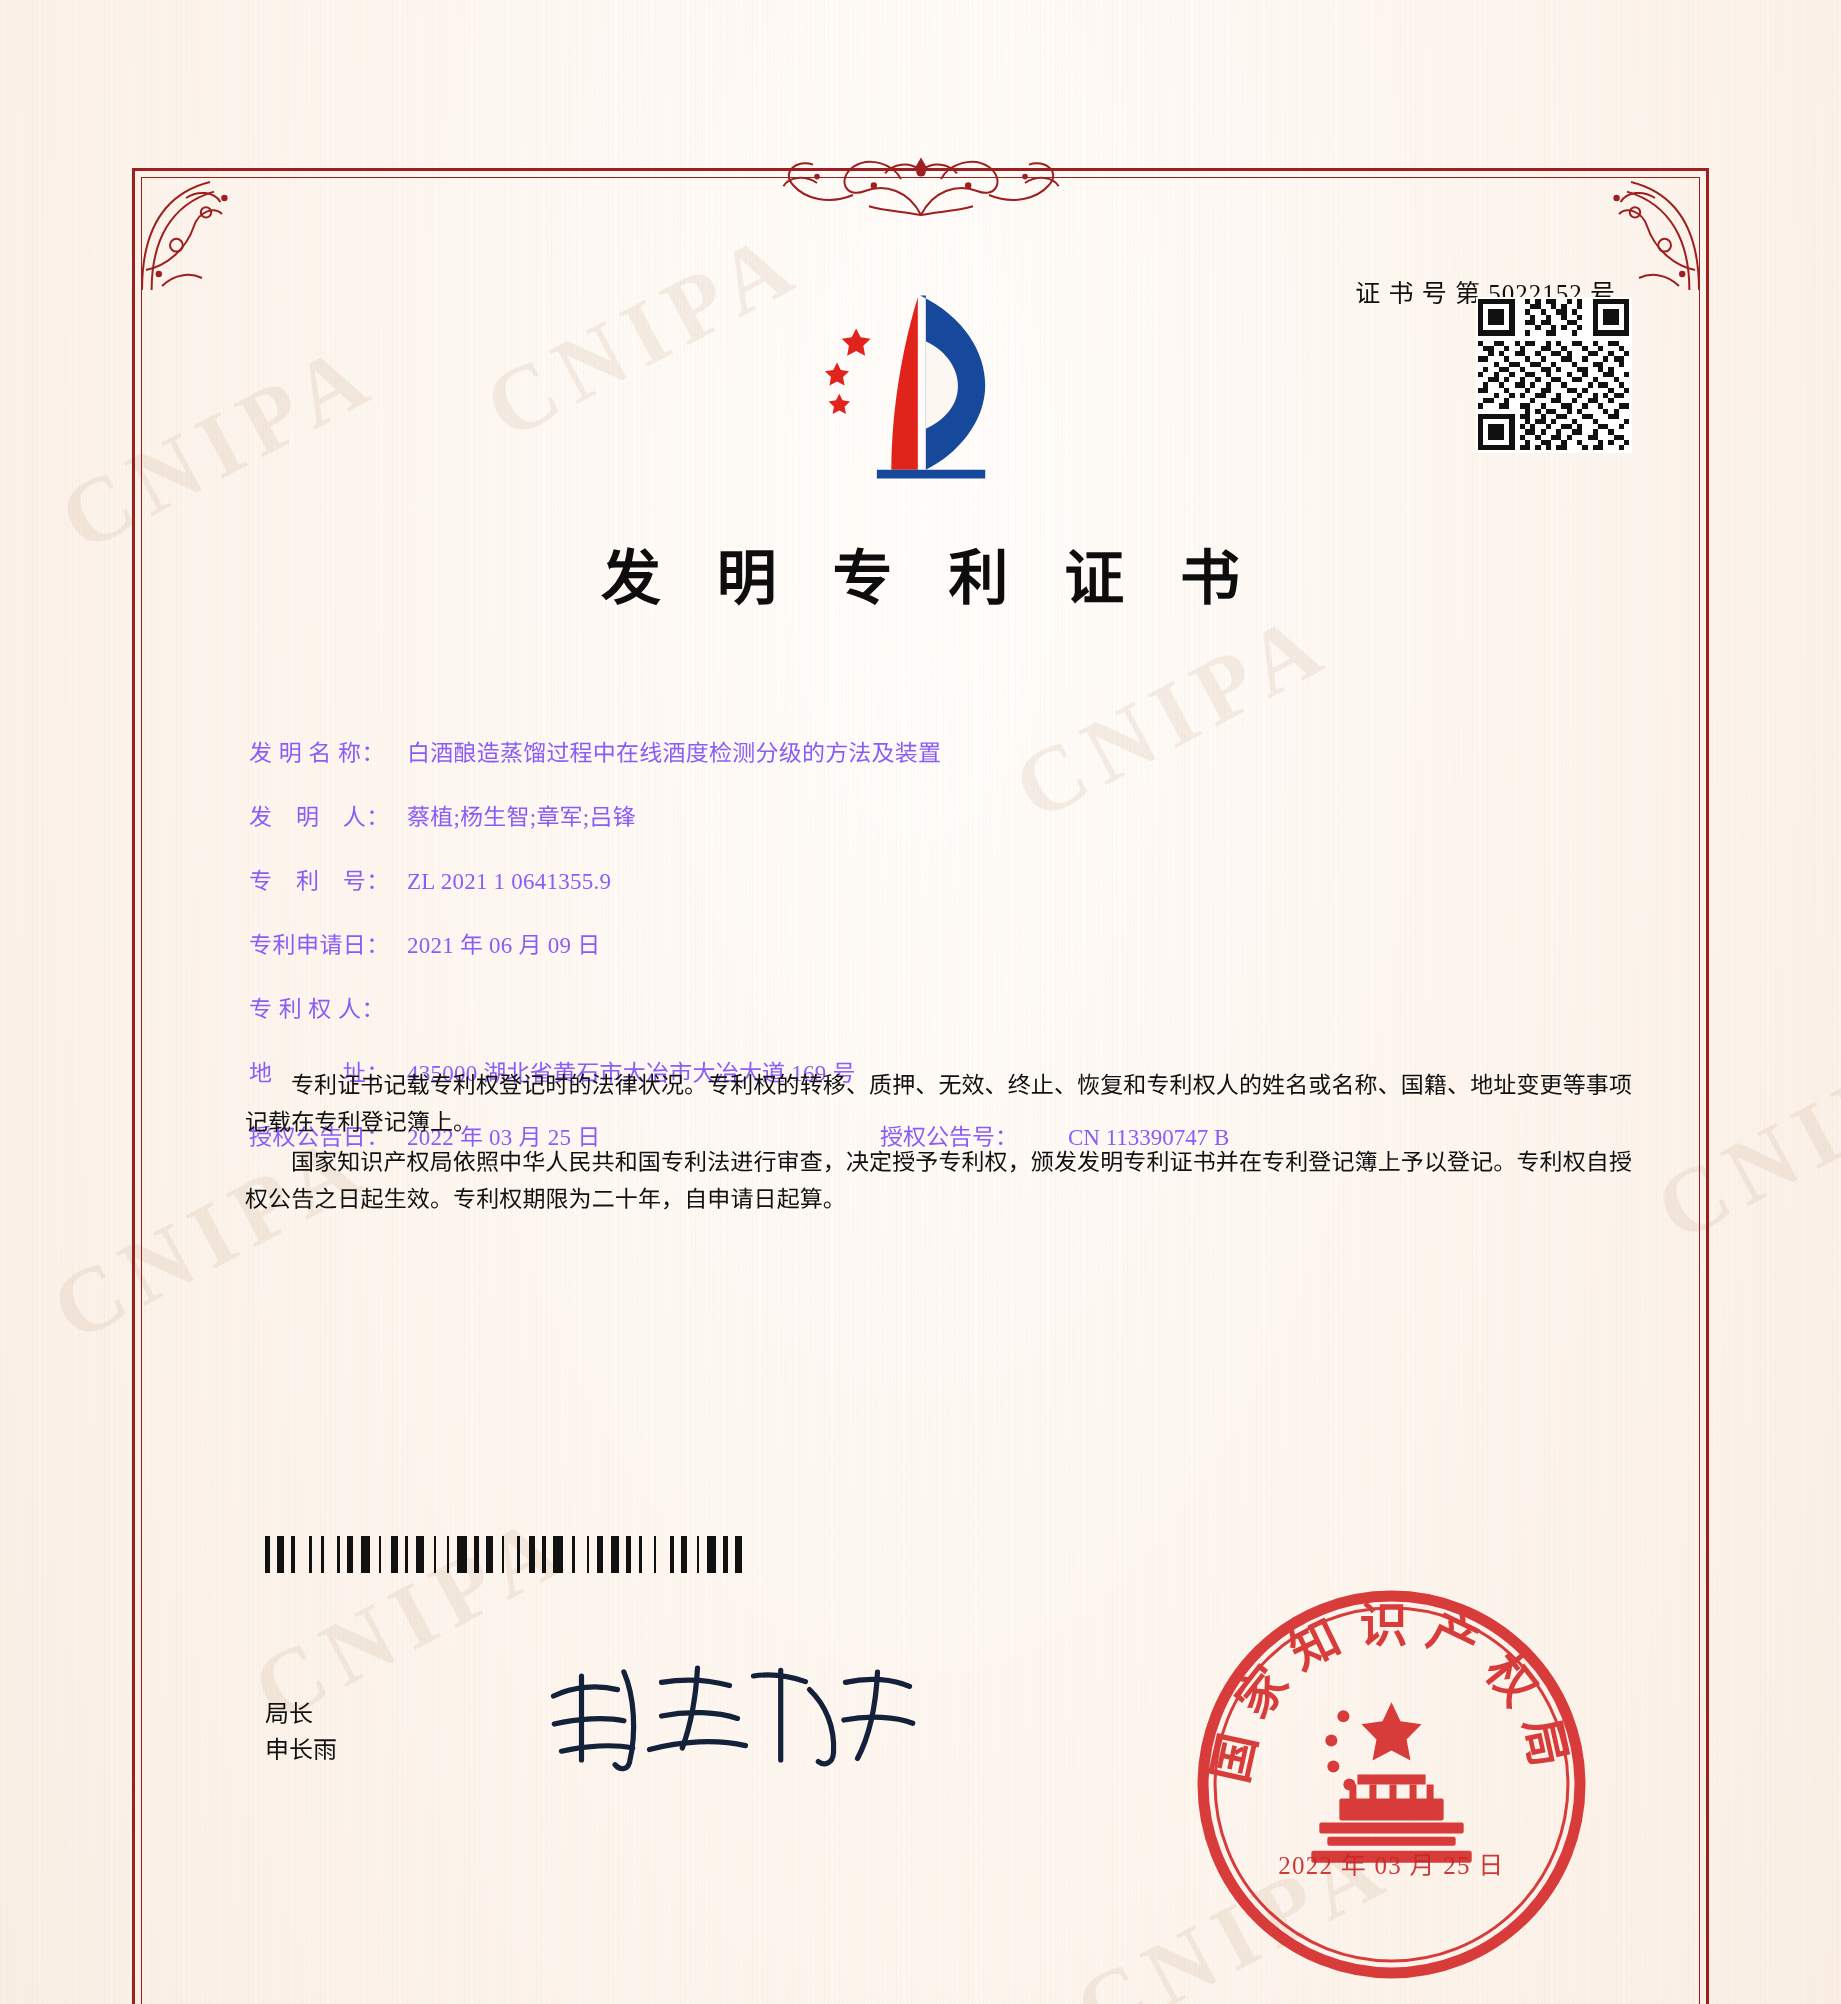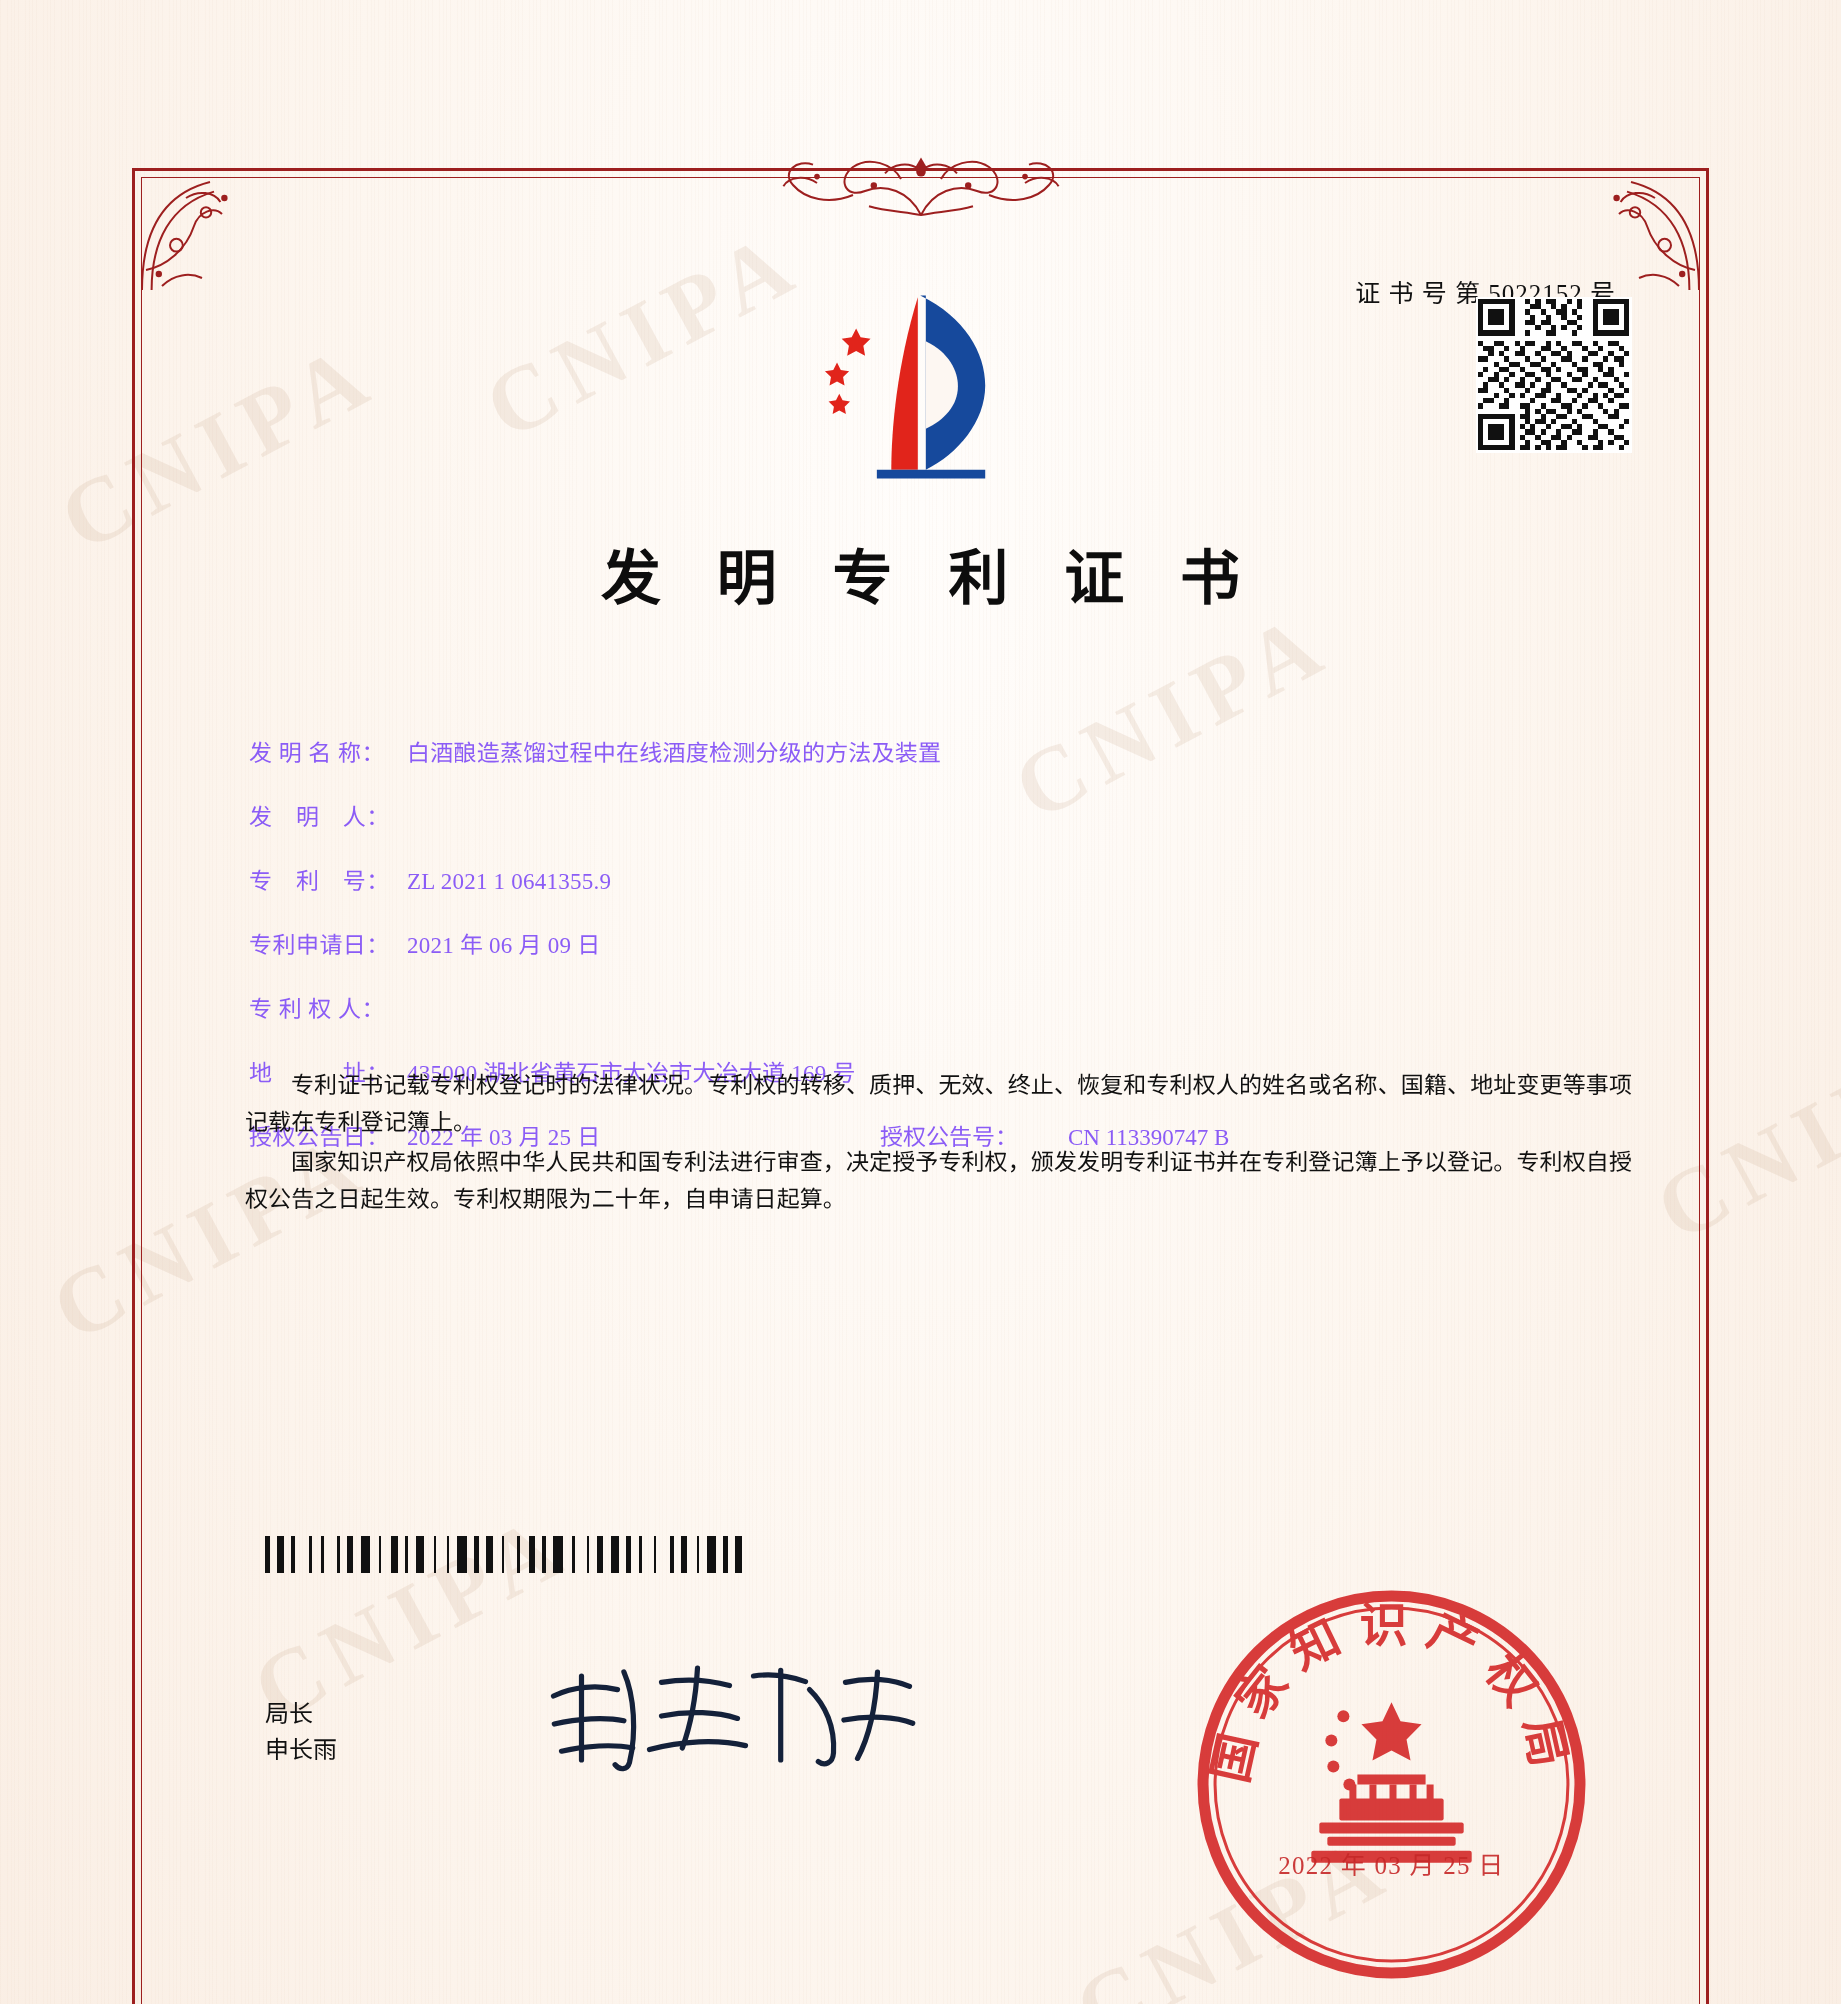--- a/index.html
+++ b/index.html
@@ -457,20 +457,21 @@
 
 <h1 class="title">发 明 专 利 证 书</h1>
 
 <div class="fields">
   <div class="frow">
     <span class="flabel">发 明 名 称：</span>
     <span class="fvalue">白酒酿造蒸馏过程中在线酒度检测分级的方法及装置</span>
   </div>
   <div class="frow">
     <span class="flabel">发　明　人：</span>
+    <span class="fvalue">蔡植;杨生智;章军;吕锋</span>
   </div>
   <div class="frow">
     <span class="flabel">专　利　号：</span>
     <span class="fvalue">ZL 2021 1 0641355.9</span>
   </div>
   <div class="frow">
     <span class="flabel">专利申请日：</span>
     <span class="fvalue">2021 年 06 月 09 日</span>
   </div>
   <div class="frow">

